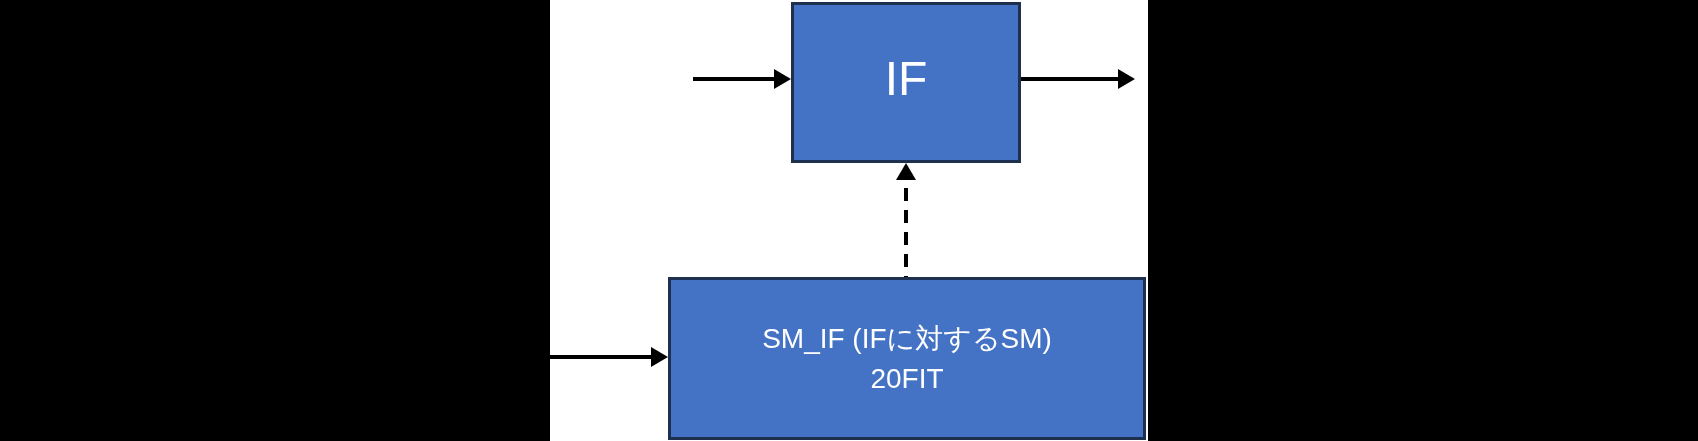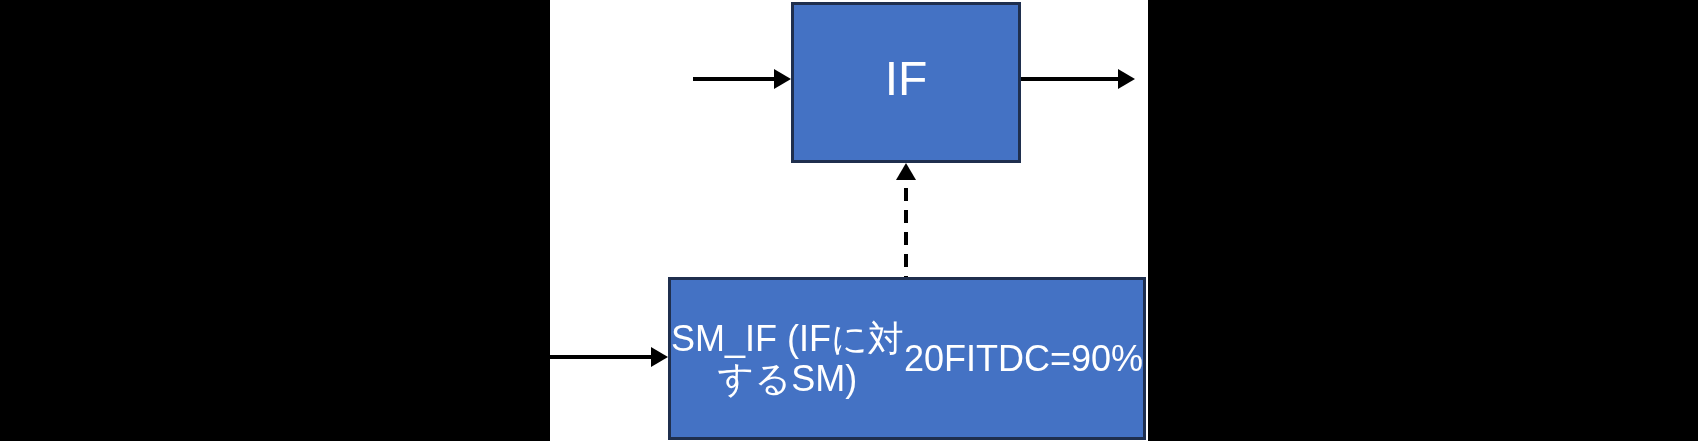--- a/index.html
+++ b/index.html
@@ -23,42 +23,42 @@
   }
   .letterbox.left  { left: 0; }
   .letterbox.right { left: 1148px; }
 
   .node {
     position: absolute;
     background: var(--node-fill, #4472C4);
     border: 3px solid var(--node-border, #1F2F4E);
     color: var(--node-text, #FFFFFF);
     display: flex;
-    flex-direction: row;
+    flex-direction: column;
     align-items: center;
     justify-content: center;
     text-align: center;
   }
 
   .node-if {
     left: 791px;
     top: 2px;
     width: 230px;
     height: 161px;
     font-size: 48px;
     line-height: 64px;
     padding-bottom: 8px;
   }
 
   .node-sm {
     left: 668px;
     top: 277px;
     width: 478px;
     height: 163px;
-    font-size: 36px;
+    font-size: 28px;
     line-height: 40px;
   }
 
   .arrow-shaft {
     position: absolute;
     background: var(--arrow, #000000);
     height: 4px;
   }
 
   .arrow-head-right {
@@ -113,21 +113,20 @@
   <div class="letterbox left"></div>
   <div class="letterbox right"></div>
 
   <div class="node node-if">
     <div>IF</div>
   </div>
 
   <div class="node node-sm">
     <div>SM_IF (IFに対するSM)</div>
     <div>20FIT</div>
-    <div>DC=90%</div>
   </div>
 
   <div id="arrow-in-if">
     <div class="arrow-shaft"></div>
     <div class="arrow-head-right"></div>
   </div>
 
   <div id="arrow-out-if">
     <div class="arrow-shaft"></div>
     <div class="arrow-head-right"></div>

